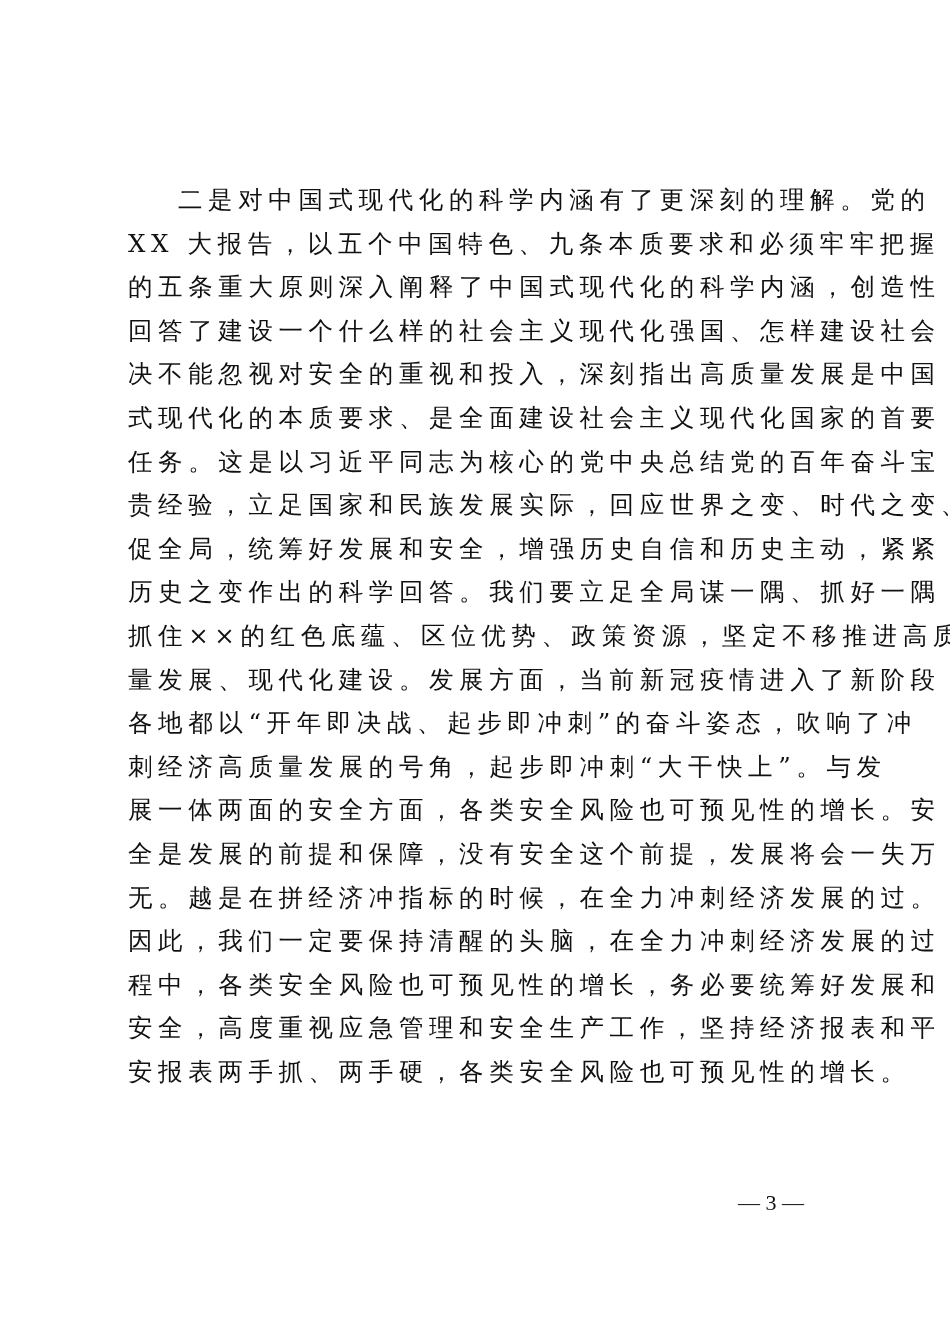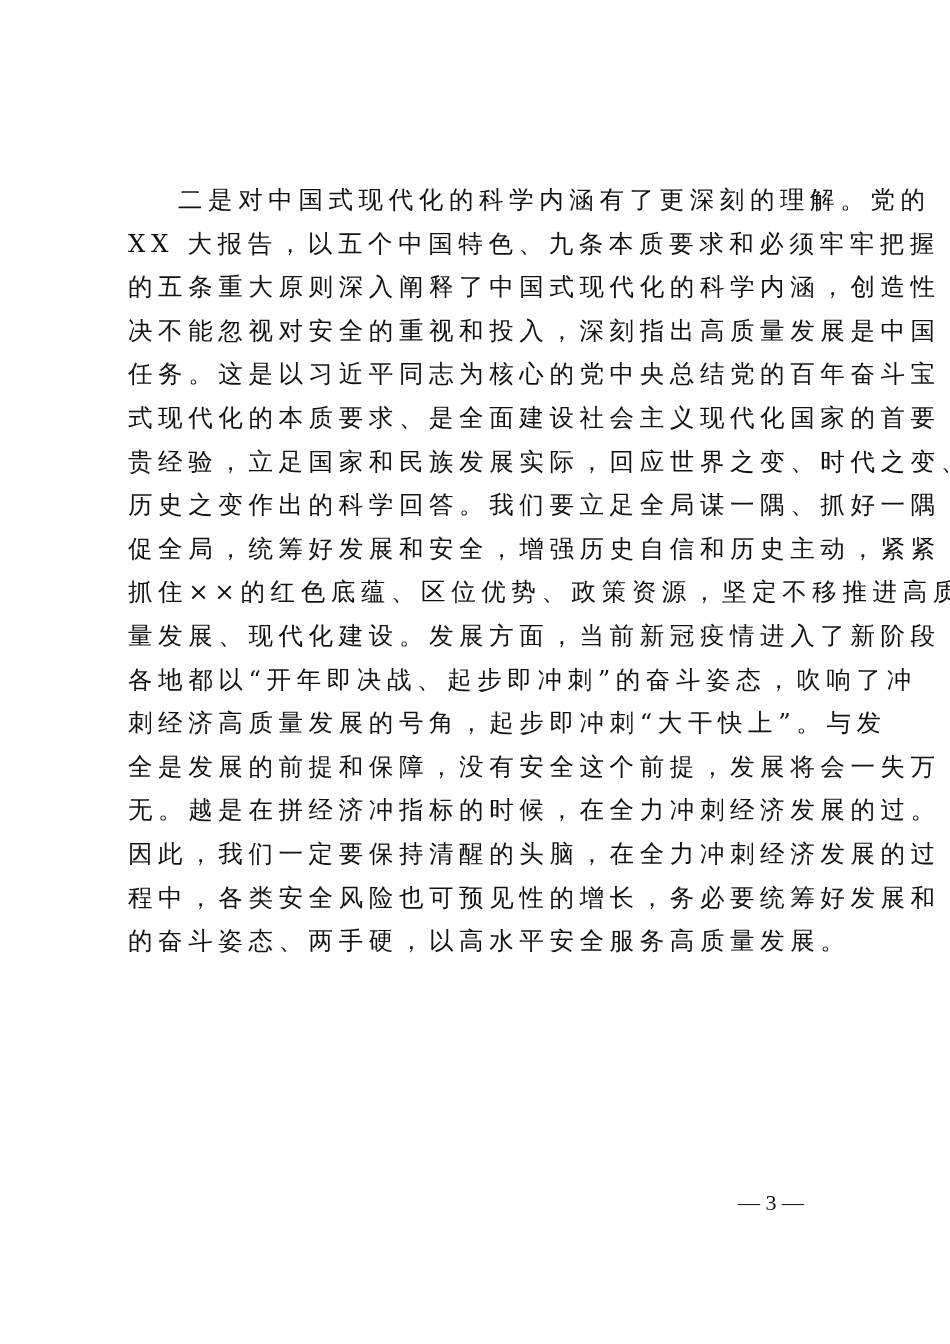--- a/index.html
+++ b/index.html
@@ -20,30 +20,33 @@
   }
 </style>
 </head>
 <body>
 
 <div class="page">
   <div class="body-text">
     <span class="line indent">二是对中国式现代化的科学内涵有了更深刻的理解。党的</span>
     <span class="line">XX 大报告，以五个中国特色、九条本质要求和必须牢牢把握</span>
     <span class="line">的五条重大原则深入阐释了中国式现代化的科学内涵，创造性</span>
+    <span class="line">回答了建设一个什么样的社会主义现代化强国、怎样建设社会</span>
     <span class="line">决不能忽视对安全的重视和投入，深刻指出高质量发展是中国</span>
+    <span class="line">式现代化的本质要求、是全面建设社会主义现代化国家的首要</span>
     <span class="line">任务。这是以习近平同志为核心的党中央总结党的百年奋斗宝</span>
-    <span class="line">式现代化的本质要求、是全面建设社会主义现代化国家的首要</span>
     <span class="line">贵经验，立足国家和民族发展实际，回应世界之变、时代之变、</span>
+    <span class="line">促全局，统筹好发展和安全，增强历史自信和历史主动，紧紧</span>
     <span class="line">历史之变作出的科学回答。我们要立足全局谋一隅、抓好一隅</span>
-    <span class="line">促全局，统筹好发展和安全，增强历史自信和历史主动，紧紧</span>
     <span class="line">抓住××的红色底蕴、区位优势、政策资源，坚定不移推进高质</span>
     <span class="line">量发展、现代化建设。发展方面，当前新冠疫情进入了新阶段，</span>
     <span class="line">各地都以“开年即决战、起步即冲刺”的奋斗姿态，吹响了冲</span>
     <span class="line">刺经济高质量发展的号角，起步即冲刺“大干快上”。与发</span>
+    <span class="line">展一体两面的安全方面，各类安全风险也可预见性的增长。安</span>
     <span class="line">全是发展的前提和保障，没有安全这个前提，发展将会一失万</span>
     <span class="line">无。越是在拼经济冲指标的时候，在全力冲刺经济发展的过。</span>
     <span class="line">因此，我们一定要保持清醒的头脑，在全力冲刺经济发展的过</span>
     <span class="line">程中，各类安全风险也可预见性的增长，务必要统筹好发展和</span>
-    <span class="line">的奋斗姿态、两手硬，以高水平安全服务高质量发展。</span>
+    <span class="line">安全，高度重视应急管理和安全生产工作，坚持经济报表和平</span>
+    <span class="line">安报表两手抓、两手硬，各类安全风险也可预见性的增长。</span>
   </div>
   <div class="page-number">— 3 —</div>
 </div>
 
 </body></html>

